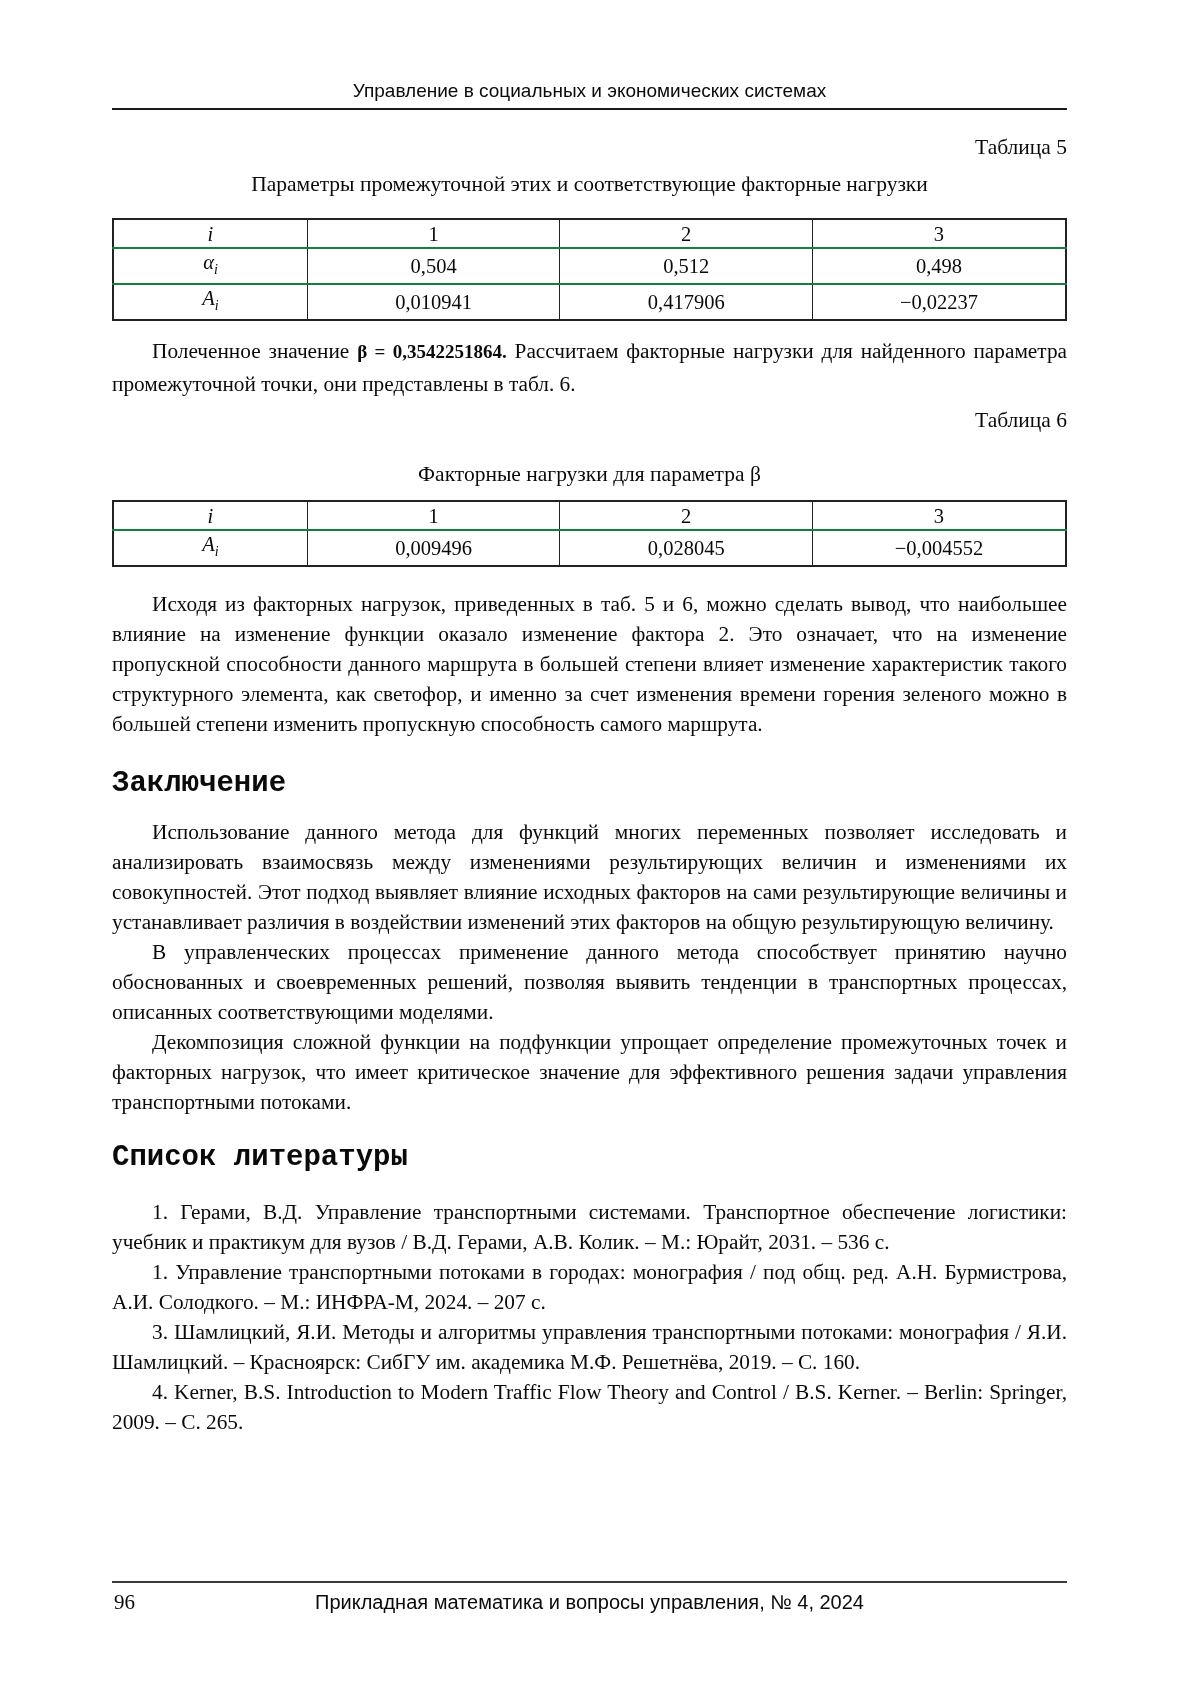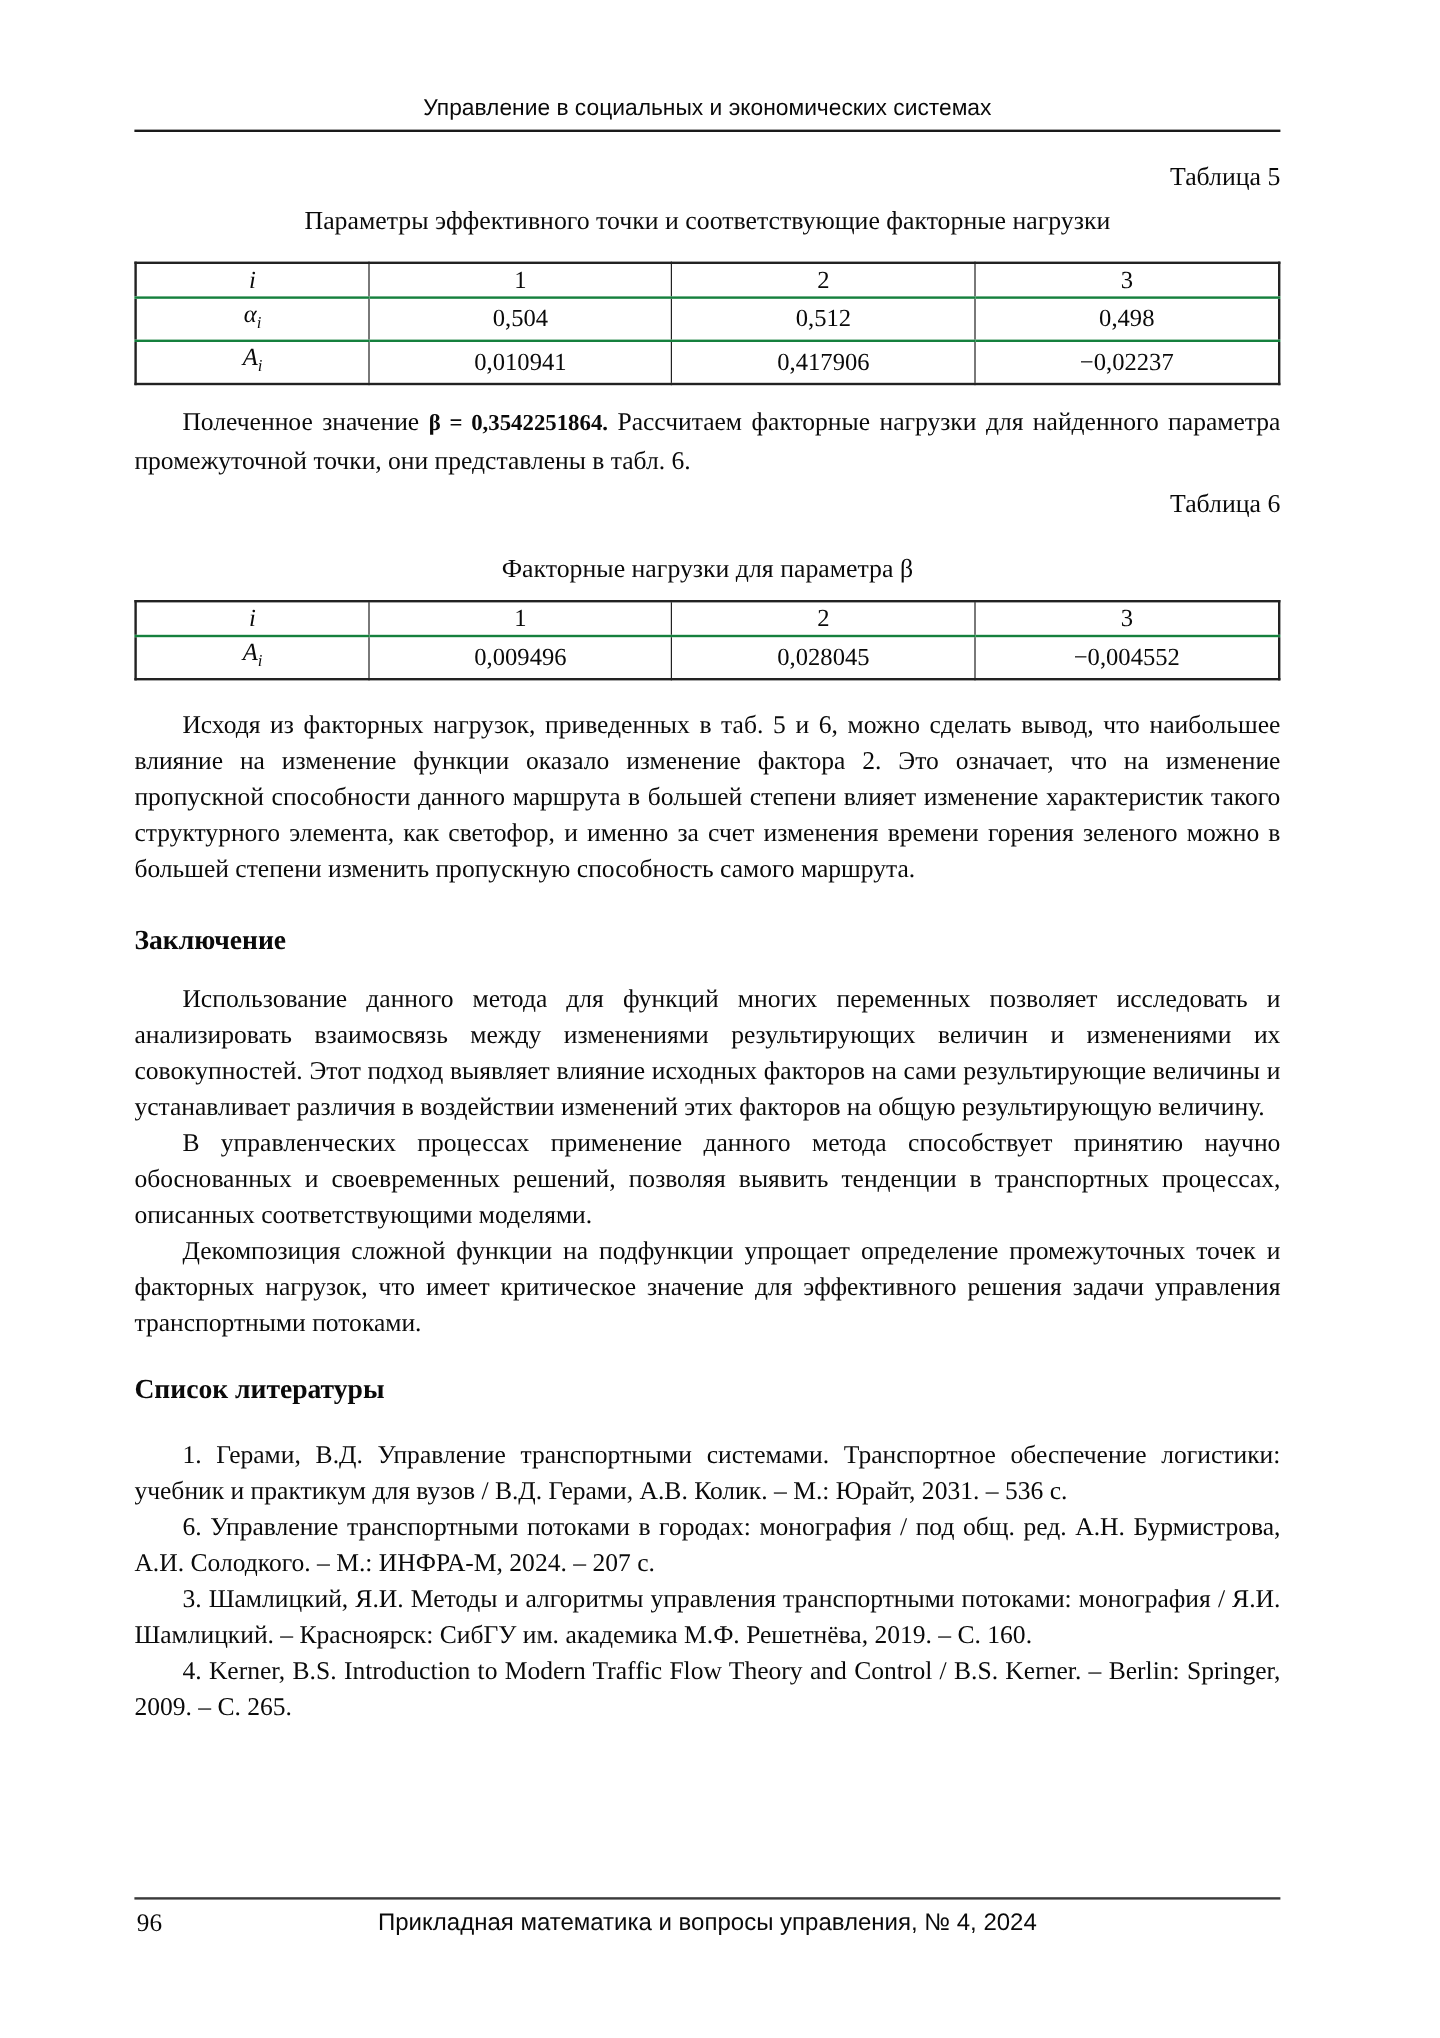--- a/index.html
+++ b/index.html
@@ -64,23 +64,23 @@
     text-indent:40px;
     font-size:21.3px;
     line-height:30px;
   }
   .beta-para { margin-top:14px; line-height:33px; }
   .beta-formula { font-size:19px; line-height:0; white-space:nowrap;font-weight:bold; }
   .analysis { margin-top:22px; }
 
   .section-heading {
     margin:32px 0 20px 0;
-    font-family:Liberation Serif, serif;
+    font-family:Liberation Mono, monospace;
     font-weight:bold;
-    font-size:23px; line-height:26px;
+    font-size:29px; line-height:26px;
   }
   .refs-heading { margin:28px 0 26px 0; }
 
   .footer {
     position:absolute;
     left:112px; right:133px; top:1581px;
     border-top:2px solid #3a3a3a;
     padding-top:7px;
   }
   .footer-journal {
@@ -97,21 +97,21 @@
 </head>
 <body>
 
 <div class="page">
   <div class="content">
 
     <div class="running-head">Управление в социальных и экономических системах</div>
 
     <div class="table-label">Таблица 5</div>
 
-    <div class="table-caption">Параметры эффективного точки и соответствующие факторные нагрузки</div>
+    <div class="table-caption">Параметры промежуточной этих и соответствующие факторные нагрузки</div>
 
     <table class="datatable t5">
       <tbody>
           <tr>
         <td class="col-i"><span class="sym">i</span></td>
         <td class="col-v1">1</td>
         <td class="col-v2">2</td>
         <td class="col-v3">3</td>
       </tr>
       <tr>
@@ -162,21 +162,21 @@
 
     <h2 class="section-heading">Заключение</h2>
 
     <p class="para">Использование данного метода для функций многих переменных позволяет исследовать и анализировать взаимосвязь между изменениями результирующих величин и изменениями их совокупностей. Этот подход выявляет влияние исходных факторов на сами результирующие величины и устанавливает различия в воздействии изменений этих факторов на общую результирующую величину.</p>
     <p class="para">В управленческих процессах применение данного метода способствует принятию научно обоснованных и своевременных решений, позволяя выявить тенденции в транспортных процессах, описанных соответствующими моделями.</p>
     <p class="para">Декомпозиция сложной функции на подфункции упрощает определение промежуточных точек и факторных нагрузок, что имеет критическое значение для эффективного решения задачи управления транспортными потоками.</p>
 
     <h2 class="section-heading refs-heading">Список литературы</h2>
 
     <p class="para">1. Герами, В.Д. Управление транспортными системами. Транспортное обеспечение логистики: учебник и практикум для вузов / В.Д. Герами, А.В. Колик. – М.: Юрайт, 2031. – 536 с.</p>
-    <p class="para">6. Управление транспортными потоками в городах: монография / под общ. ред. А.Н. Бурмистрова, А.И. Солодкого. – М.: ИНФРА-М, 2024. – 207 с.</p>
+    <p class="para">1. Управление транспортными потоками в городах: монография / под общ. ред. А.Н. Бурмистрова, А.И. Солодкого. – М.: ИНФРА-М, 2024. – 207 с.</p>
     <p class="para">3. Шамлицкий, Я.И. Методы и алгоритмы управления транспортными потоками: монография / Я.И. Шамлицкий. – Красноярск: СибГУ им. академика М.Ф. Решетнёва, 2019. – С. 160.</p>
     <p class="para">4. Kerner, B.S. Introduction to Modern Traffic Flow Theory and Control / B.S. Kerner. – Berlin: Springer, 2009. – С. 265.</p>
 
   </div>
 
   <div class="footer">
     <div class="footer-page">96</div>
     <div class="footer-journal">Прикладная математика и вопросы управления, № 4, 2024</div>
   </div>
 </div>

